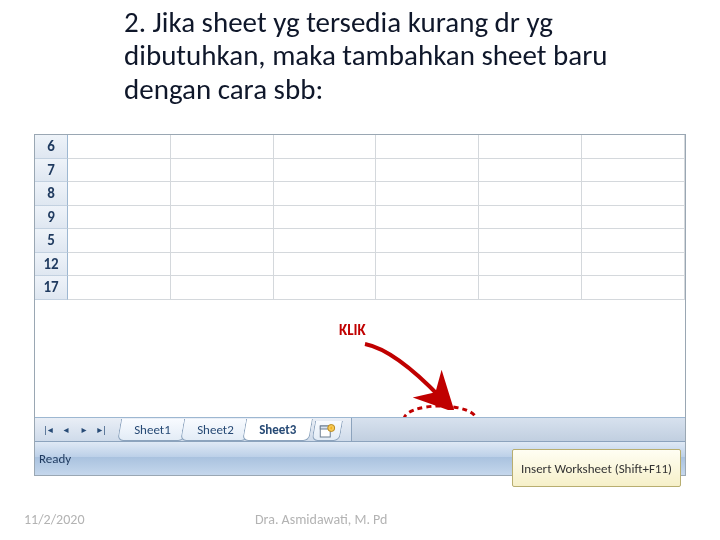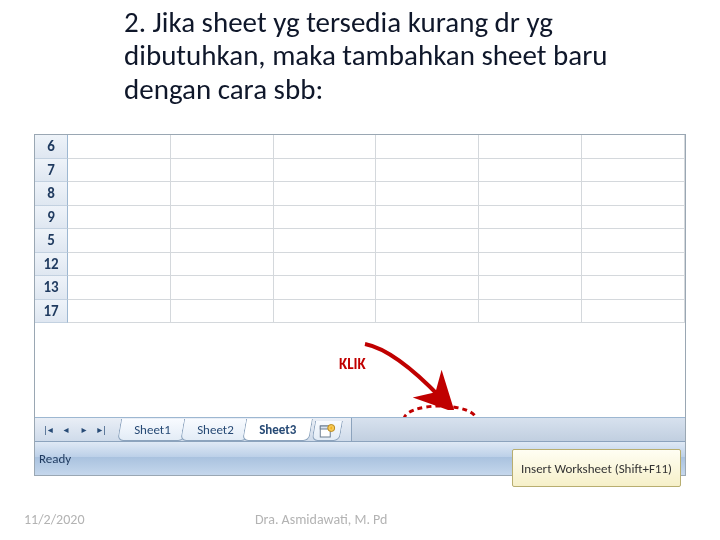--- a/index.html
+++ b/index.html
@@ -5,21 +5,21 @@
   * { box-sizing: border-box; margin: 0; padding: 0; }
   html, body { width: 720px; height: 540px; font-family: Calibri, Arial, sans-serif; background: #fff; overflow: hidden; }
   .slide { width: 720px; height: 540px; position: relative; }
   .title { position: absolute; top: 6px; left: 124px; right: 20px; font-size: 29px; line-height: 1.15; text-align: left; color: #0f172a; }
   .excel { position: absolute; top: 134px; left: 34px; width: 652px; height: 342px; border: 1px solid #9aa7b3; background: #fff; }
   .grid { position: absolute; left: 0; top: 0; width: 650px; height: 282px; }
   .row { display: flex; height: 23.5px; }
   .rowhdr { width: 33px; height: 100%; background: linear-gradient(#eef3f9,#dfe7f1); border-right: 1px solid #9db7d1; border-bottom: 1px solid #c3d1e0; display: flex; align-items: center; justify-content: center; font-family: Calibri, Arial, sans-serif; font-size: 15px; font-weight: bold; color: #1f3a5f; }
   .cells { flex: 1; height: 100%; display: flex; }
   .cell { flex: 1; border-right: 1px solid #d4d8dc; border-bottom: 1px solid #d4d8dc; }
-  .klik { position: absolute; left: 304px; top: 186px; font-size: 15px; font-weight: bold; color: #c00000; font-family: Calibri, Arial, sans-serif; margin-top: 34px; }
+  .klik { position: absolute; left: 304px; top: 186px; font-size: 15px; font-weight: bold; color: #c00000; font-family: Calibri, Arial, sans-serif; }
   .arrow { position: absolute; left: 320px; top: 205px; width: 110px; height: 70px; pointer-events: none; }
   .circle { position: absolute; left: 365px; top: 268px; width: 80px; height: 32px; pointer-events: none; }
 
   .tabbar { position: absolute; left: 0; top: 282px; width: 650px; height: 24px; background: linear-gradient(#e9eef6,#cfdbea); border-top: 1px solid #9db7d1; display: flex; align-items: stretch; }
   .navbtns { display: flex; align-items: center; padding: 0 4px; gap: 0; }
   .navbtn { width: 18px; height: 20px; display: flex; align-items: center; justify-content: center; font-size: 10px; color: #274a75; cursor: pointer; }
   .tabs { display: flex; align-items: flex-end; margin-left: 6px; gap: 0; height: 100%; }
   .tab { position: relative; height: 22px; padding: 0 14px; margin-right: -4px; background: linear-gradient(#f8fbff,#e3ecf6); border: 1px solid #8ca3bd; border-top: none; border-radius: 0 0 6px 6px; display: flex; align-items: center; font-size: 13px; color: #274a75; cursor: pointer; transform: skewX(-10deg); transform-origin: top left; }
   .tab > span { transform: skewX(10deg); }
   .tab.active { background: #fff; font-weight: bold; z-index: 2; }
@@ -103,31 +103,20 @@
           <div class="cells">
             <div class="cell"></div>
             <div class="cell"></div>
             <div class="cell"></div>
             <div class="cell"></div>
             <div class="cell"></div>
             <div class="cell"></div>
           </div>
         </div>
         <div class="row">
-          <div class="rowhdr">13</div>
-          <div class="cells">
-            <div class="cell"></div>
-            <div class="cell"></div>
-            <div class="cell"></div>
-            <div class="cell"></div>
-            <div class="cell"></div>
-            <div class="cell"></div>
-          </div>
-        </div>
-        <div class="row">
           <div class="rowhdr">17</div>
           <div class="cells">
             <div class="cell"></div>
             <div class="cell"></div>
             <div class="cell"></div>
             <div class="cell"></div>
             <div class="cell"></div>
             <div class="cell"></div>
           </div>
         </div>

